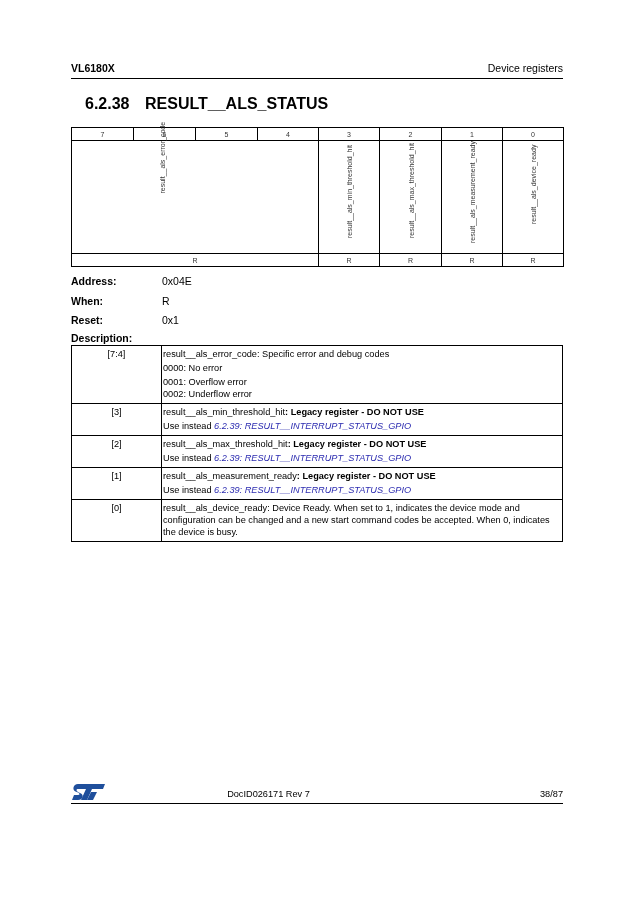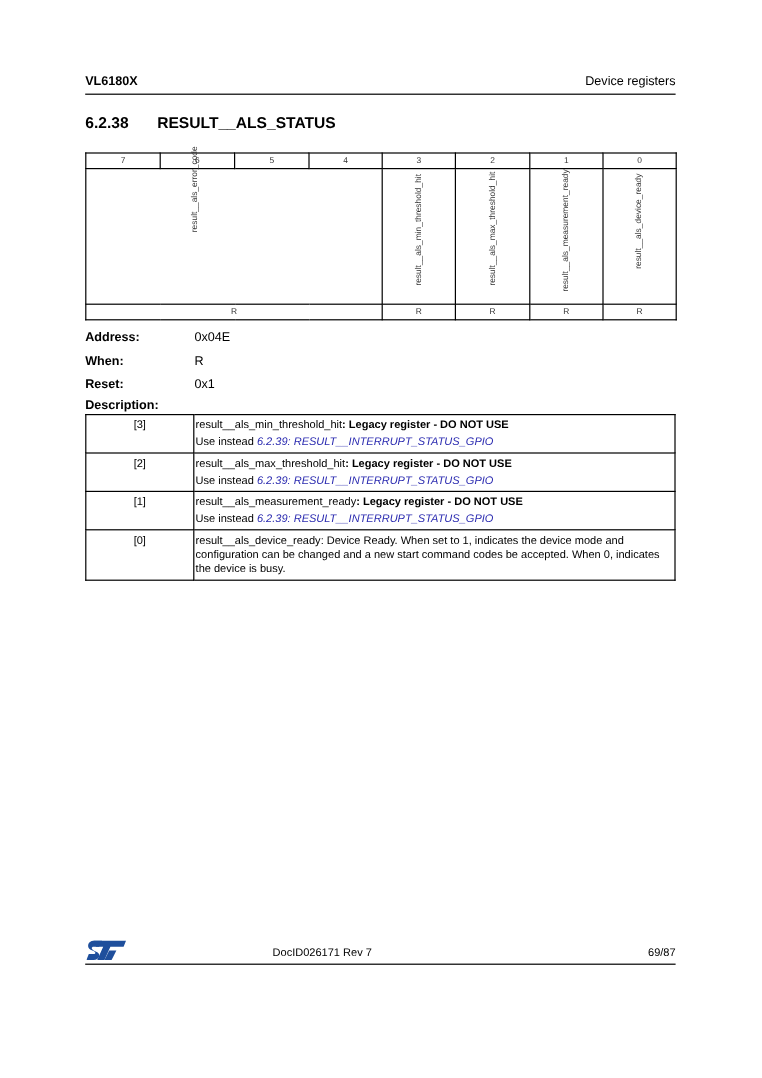--- a/index.html
+++ b/index.html
@@ -5,21 +5,21 @@
   html, body { margin: 0; padding: 0; background: #ffffff; }
   body { width: 635px; height: 898px; position: relative; overflow: hidden;
          font-family: "Liberation Sans", sans-serif; color: #000; }
   .abs { position: absolute; }
 
   
   .hdr-left { left: 71px; top: 62px; font-size: 10.5px; font-weight: bold; text-align: right; }
   .hdr-right { right: 72px; top: 62px; font-size: 10.5px; font-weight: normal; }
   .hdr-rule { left: 71px; top: 78px; width: 492px; height: 0; border-top: 1.3px solid #000; }
 
-  .section-title { left: 71px; top: 95px; font-size: 13px; font-weight: bold; }
+  .section-title { left: 85px; top: 95px; font-size: 16px; font-weight: bold; }
   .section-title .num { display: inline-block; width: 60px; }
 
   
   table.reg { position: absolute; left: 71px; top: 127px; width: 492px; border-collapse: collapse; table-layout: fixed; }
   table.reg td { border: 1px solid #000; padding: 0; text-align: center; font-size: 7px; color: #333; }
   table.reg tr.bits td { height: 12px; }
   table.reg tr.fields td { height: 112px; position: relative; }
   table.reg tr.access td { height: 12px; }
   .vtext { position: absolute; left: 50%; bottom: 8px; transform-origin: 0 0;
            transform: rotate(-90deg) translate(0, -50%); white-space: nowrap; font-size: 7px; color: #333; }
@@ -107,20 +107,29 @@
 <div class="abs info-label" style="top:275px">Address:</div>
 <div class="abs info-value" style="top:275px">0x04E</div>
 <div class="abs info-label" style="top:295px">When:</div>
 <div class="abs info-value" style="top:295px">R</div>
 <div class="abs info-label" style="top:314px">Reset:</div>
 <div class="abs info-value" style="top:314px">0x1</div>
 <div class="abs info-label" style="top:332px">Description:</div>
 
 <table class="desc">
   <tbody>
+      <tr>
+    <td class="bit">[7:4]</td>
+    <td>
+      <span class="line"><span>result__als_error_code</span><span>: Specific error and debug codes</span></span>
+      <span class="line gap">0000: No error</span>
+      <span class="line gap">0001: Overflow error</span>
+      <span class="line">0002: Underflow error</span>
+    </td>
+  </tr>
   <tr>
     <td class="bit">[3]</td>
     <td>
       <span class="line"><span>result__als_min_threshold_hit</span><span class="legacy">: Legacy register - DO NOT USE</span></span>
       <span class="line gap"><span>Use instead </span><span class="link">6.2.39: RESULT__INTERRUPT_STATUS_GPIO</span></span>
     </td>
   </tr>
   <tr>
     <td class="bit">[2]</td>
     <td>
@@ -145,14 +154,14 @@
   </tr>
 </tbody>
   </table>
 
 <svg class="abs ftr-logo" viewBox="0 0 34 18">
   <polygon points="6,1 33,1 31,6 20,6 15,17 9,17 14,6 8,6" fill="#1f4f9c"></polygon>
   <path d="M6,1 L13,1 L10.5,6 L6,6 C4,6 4,8 6,9 L9,10.5 C12,12 11,17 6,17 L0,17 L2,12 L6,12 C8,12 8,10.5 6,9.5 L3.5,8.5 C0,7 1,1 6,1 Z" fill="#1f4f9c"></path>
   <polygon points="19,9 25,9 21,17 15,17" fill="#1f4f9c"></polygon>
 </svg>
 <div class="abs ftr-doc">DocID026171 Rev 7</div>
-<div class="abs ftr-page">69/87</div>
+<div class="abs ftr-page">38/87</div>
 <div class="abs ftr-rule"></div>
 
 </body></html>

